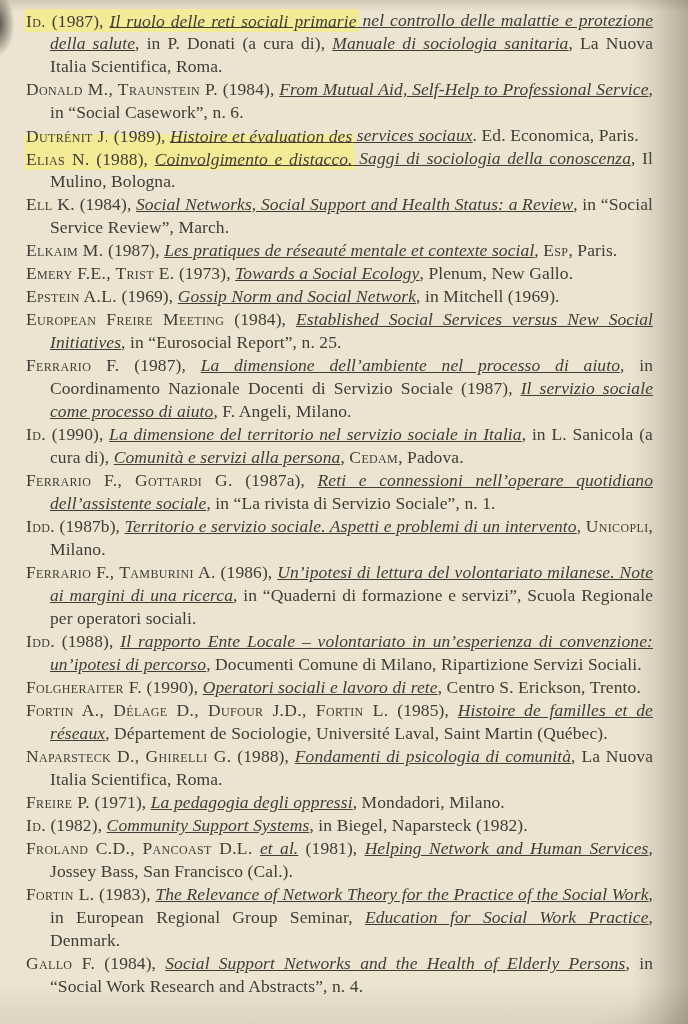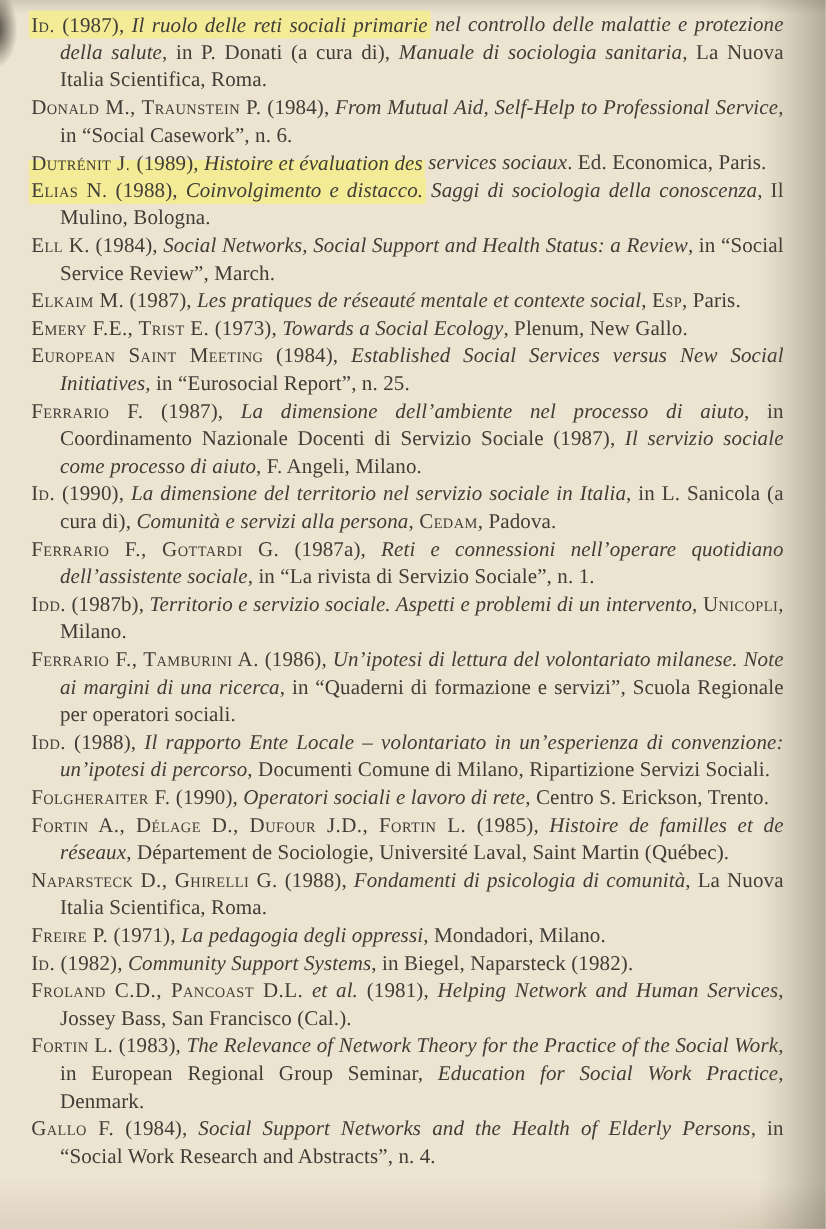--- a/index.html
+++ b/index.html
@@ -52,20 +52,21 @@
     margin: 0;
     padding-left: 24px;
     text-indent: -24px;
   }
   .sc {
     font-variant-caps: small-caps;
     letter-spacing: 0.35px;
   }
   .it {
     font-style: italic;
+    text-decoration: underline;
   }
   mark.hl {
     color: inherit;
     background-color: var(--hl, #f4eb97);
     padding: 1.5px 2px;
     margin: -1.5px -2px;
     border-radius: 2px;
     -webkit-box-decoration-break: clone;
     box-decoration-break: clone;
   }
@@ -79,21 +80,22 @@
 
 <div class="page">
   <main class="content">
       <p class="entry"><mark class="hl sc">Id.</mark><mark class="hl rm"> (1987), </mark><mark class="hl it">Il ruolo delle reti sociali primarie</mark><span class="it"> nel controllo delle malattie e protezione della salute</span><span class="rm">, in P. Donati (a cura di), </span><span class="it">Manuale di sociologia sanitaria</span><span class="rm">, La Nuova Italia Scientifica, Roma.</span></p>
       <p class="entry"><span class="sc">Donald M., Traunstein P.</span><span class="rm"> (1984), </span><span class="it">From Mutual Aid, Self-Help to Professional Service</span><span class="rm">, in “Social Casework”, n. 6.</span></p>
       <p class="entry"><mark class="hl hl-low sc">Dutrénit J.</mark><mark class="hl hl-low rm"> (1989), </mark><mark class="hl hl-low it">Histoire et évaluation des</mark><span class="it"> services sociaux</span><span class="rm">. Ed. Economica, Paris.</span></p>
       <p class="entry"><mark class="hl sc">Elias N.</mark><mark class="hl rm"> (1988), </mark><mark class="hl it">Coinvolgimento e distacco.</mark><span class="it"> Saggi di sociologia della conoscenza</span><span class="rm">, Il Mulino, Bologna.</span></p>
       <p class="entry"><span class="sc">Ell K.</span><span class="rm"> (1984), </span><span class="it">Social Networks, Social Support and Health Status: a Review</span><span class="rm">, in “Social Service Review”, March.</span></p>
       <p class="entry"><span class="sc">Elkaim M.</span><span class="rm"> (1987), </span><span class="it">Les pratiques de réseauté mentale et contexte social</span><span class="rm">, </span><span class="sc">Esp</span><span class="rm">, Paris.</span></p>
       <p class="entry"><span class="sc">Emery F.E., Trist E.</span><span class="rm"> (1973), </span><span class="it">Towards a Social Ecology</span><span class="rm">, Plenum, New Gallo.</span></p>
-      <p class="entry"><span class="sc">European Saint Meeting</span><span class="rm"> (1984), </span><span class="it">Established Social Services versus New Social Initiatives</span><span class="rm">, in “Eurosocial Report”, n. 25.</span></p>
+      <p class="entry"><span class="sc">Epstein A.L.</span><span class="rm"> (1969), </span><span class="it">Gossip Norm and Social Network</span><span class="rm">, in Mitchell (1969).</span></p>
+      <p class="entry"><span class="sc">European Freire Meeting</span><span class="rm"> (1984), </span><span class="it">Established Social Services versus New Social Initiatives</span><span class="rm">, in “Eurosocial Report”, n. 25.</span></p>
       <p class="entry"><span class="sc">Ferrario F.</span><span class="rm"> (1987), </span><span class="it">La dimensione dell’ambiente nel processo di aiuto</span><span class="rm">, in Coordinamento Nazionale Docenti di Servizio Sociale (1987), </span><span class="it">Il servizio sociale come processo di aiuto</span><span class="rm">, F. Angeli, Milano.</span></p>
       <p class="entry"><span class="sc">Id.</span><span class="rm"> (1990), </span><span class="it">La dimensione del territorio nel servizio sociale in Italia</span><span class="rm">, in L. Sanicola (a cura di), </span><span class="it">Comunità e servizi alla persona</span><span class="rm">, </span><span class="sc">Cedam</span><span class="rm">, Padova.</span></p>
       <p class="entry"><span class="sc">Ferrario F., Gottardi G.</span><span class="rm"> (1987a), </span><span class="it">Reti e connessioni nell’operare quotidiano dell’assistente sociale</span><span class="rm">, in “La rivista di Servizio Sociale”, n. 1.</span></p>
       <p class="entry"><span class="sc">Idd.</span><span class="rm"> (1987b), </span><span class="it">Territorio e servizio sociale. Aspetti e problemi di un intervento</span><span class="rm">, </span><span class="sc">Unicopli</span><span class="rm">, Milano.</span></p>
       <p class="entry"><span class="sc">Ferrario F., Tamburini A.</span><span class="rm"> (1986), </span><span class="it">Un’ipotesi di lettura del volontariato milanese. Note ai margini di una ricerca</span><span class="rm">, in “Quaderni di formazione e servizi”, Scuola Regionale per operatori sociali.</span></p>
       <p class="entry"><span class="sc">Idd.</span><span class="rm"> (1988), </span><span class="it">Il rapporto Ente Locale – volontariato in un’esperienza di convenzione: un’ipotesi di percorso</span><span class="rm">, Documenti Comune di Milano, Ripartizione Servizi Sociali.</span></p>
       <p class="entry"><span class="sc">Folgheraiter F.</span><span class="rm"> (1990), </span><span class="it">Operatori sociali e lavoro di rete</span><span class="rm">, Centro S. Erickson, Trento.</span></p>
       <p class="entry"><span class="sc">Fortin A., Délage D., Dufour J.D., Fortin L.</span><span class="rm"> (1985), </span><span class="it">Histoire de familles et de réseaux</span><span class="rm">, Département de Sociologie, Université Laval, Saint Martin (Québec).</span></p>
       <p class="entry"><span class="sc">Naparsteck D., Ghirelli G.</span><span class="rm"> (1988), </span><span class="it">Fondamenti di psicologia di comunità</span><span class="rm">, La Nuova Italia Scientifica, Roma.</span></p>
       <p class="entry"><span class="sc">Freire P.</span><span class="rm"> (1971), </span><span class="it">La pedagogia degli oppressi</span><span class="rm">, Mondadori, Milano.</span></p>

